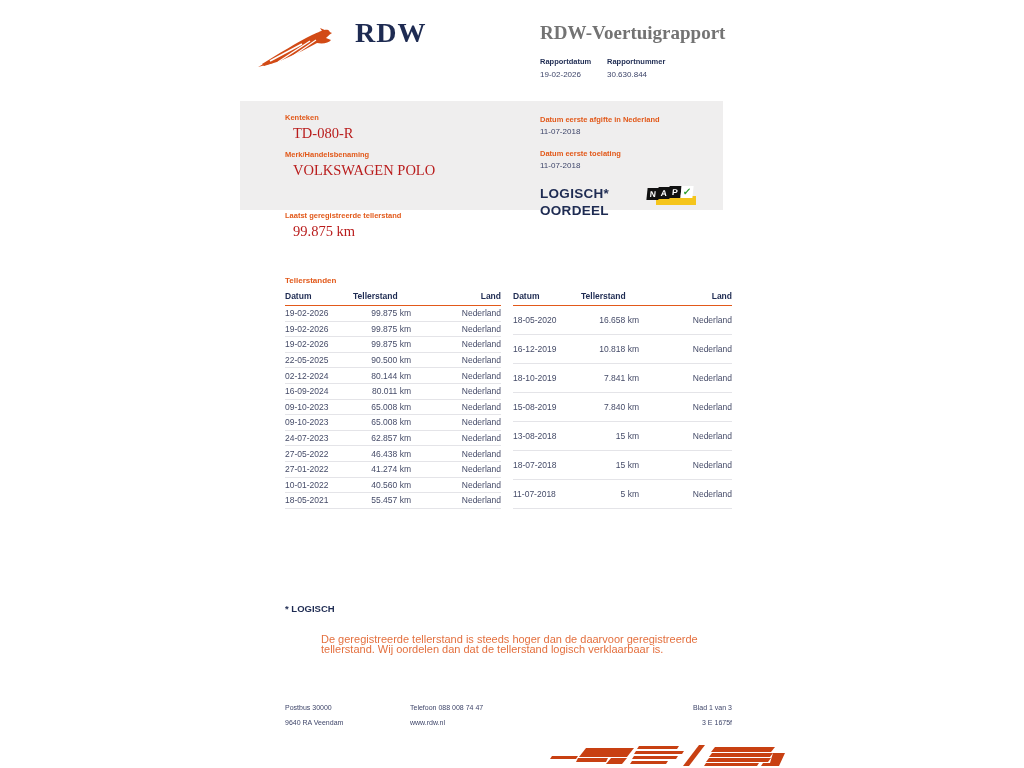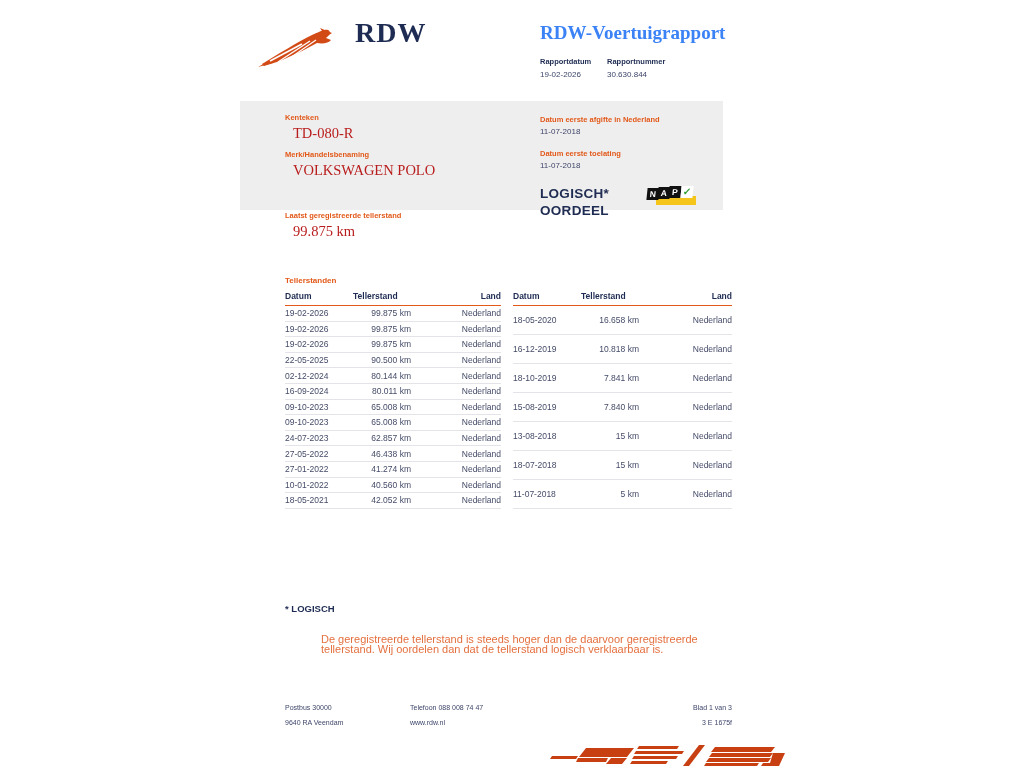--- a/index.html
+++ b/index.html
@@ -4,21 +4,21 @@
 <style>
   html,body{margin:0;padding:0;background:#fff;}
   .page{position:relative;width:1024px;height:768px;background:#ffffff;overflow:hidden;
         font-family:"Liberation Sans",sans-serif;color:#1e2b52;}
 
   
   .logo-svg{position:absolute;left:256px;top:26px;}
   .logo-text{position:absolute;left:355px;top:17px;font-family:"Liberation Serif",serif;
              font-size:28px;font-weight:600;color:#1e2b52;letter-spacing:1px;}
   .report-head{position:absolute;left:540px;top:22px;}
-  .report-title{font-family:"Liberation Serif",serif;font-size:19px;font-weight:700;color:#3b82f6;}
+  .report-title{font-family:"Liberation Serif",serif;font-size:19px;font-weight:700;color:#737373;}
   .meta{display:flex;margin-top:13px;}
   .meta .col{width:67px;}
   .meta .col+.col{width:auto;}
   .meta .lbl{font-size:7.5px;font-weight:700;color:#1e2b52;}
   .meta .val{font-size:8px;color:#3f466a;margin-top:4px;}
 
   
   .panel{position:absolute;left:240px;top:101px;width:483px;height:109px;background:#efeeee;}
   .field{position:absolute;}
   .field .lbl{font-size:7.5px;font-weight:700;color:#e2591a;margin-bottom:3px;}
@@ -201,21 +201,21 @@
             <td class="c-teller">41.274 km</td>
             <td class="c-land">Nederland</td>
           </tr>
           <tr>
             <td class="c-datum">10-01-2022</td>
             <td class="c-teller">40.560 km</td>
             <td class="c-land">Nederland</td>
           </tr>
           <tr>
             <td class="c-datum">18-05-2021</td>
-            <td class="c-teller">42.052 km</td>
+            <td class="c-teller">55.457 km</td>
             <td class="c-land">Nederland</td>
           </tr>
         </tbody>
     </table>
     <table class="t-right">
       <thead>
         <tr>
           <th class="c-datum">Datum</th>
           <th class="c-teller">Tellerstand</th>
           <th class="c-land">Land</th>

